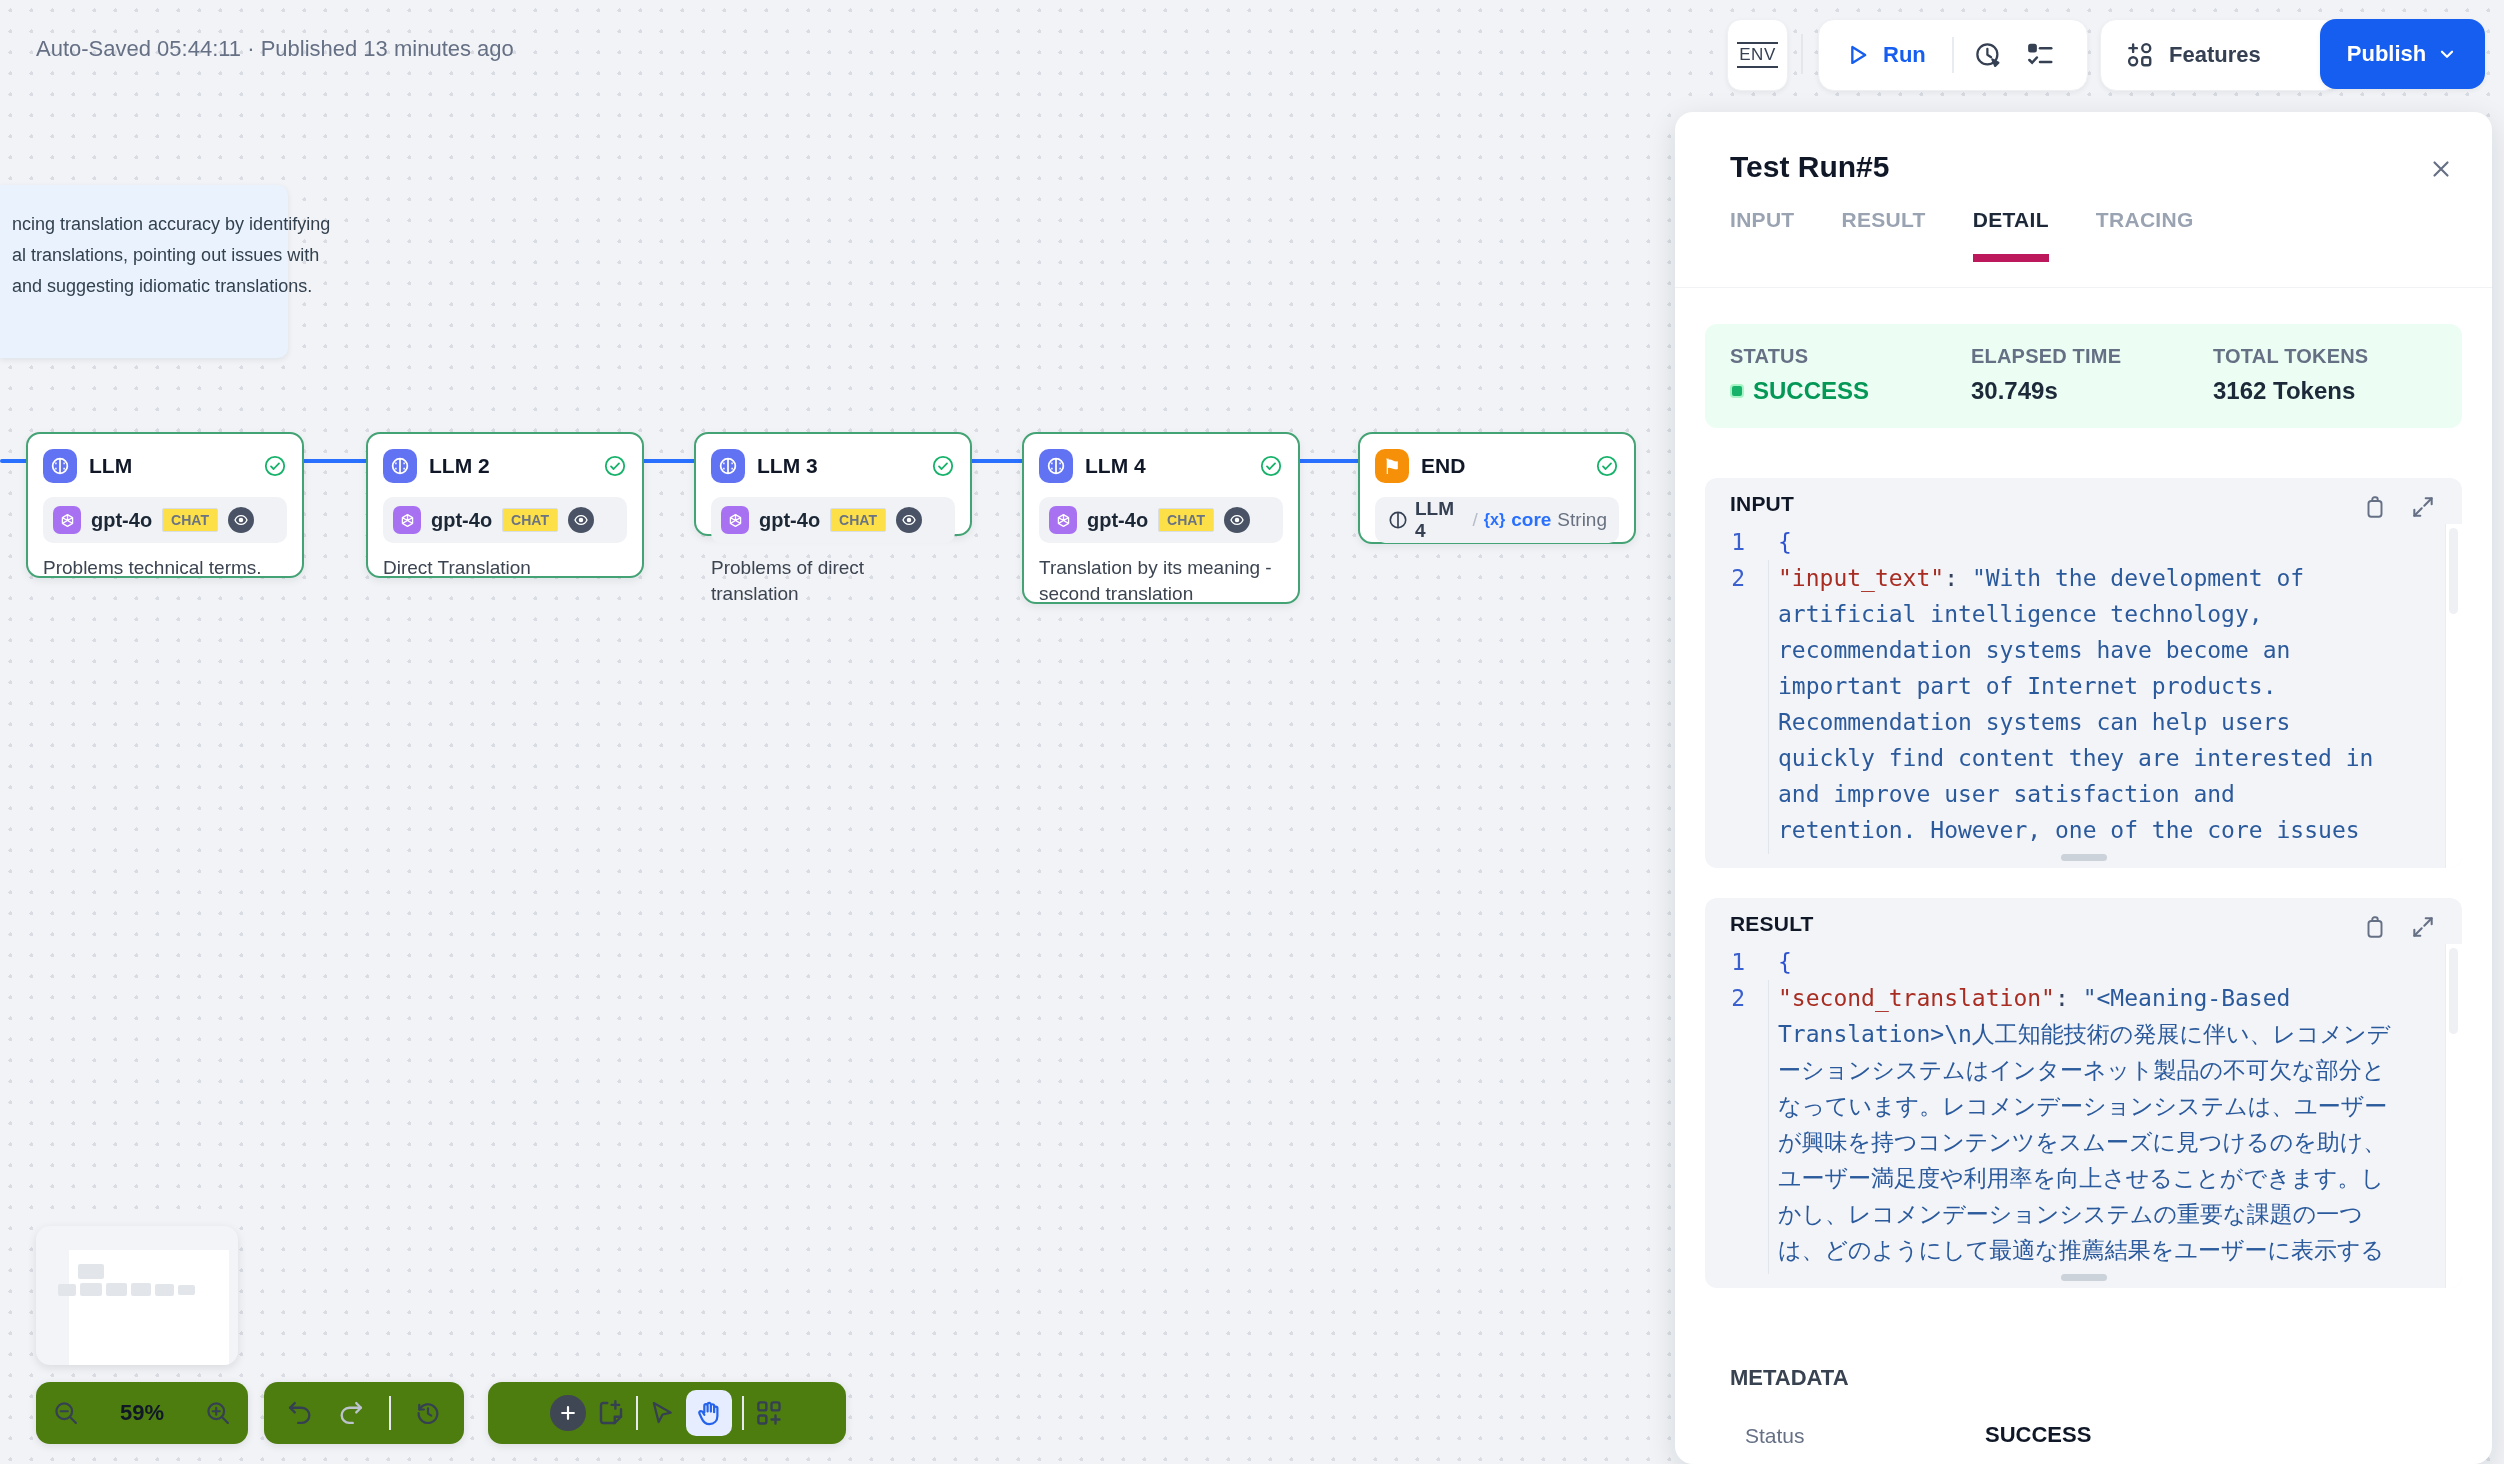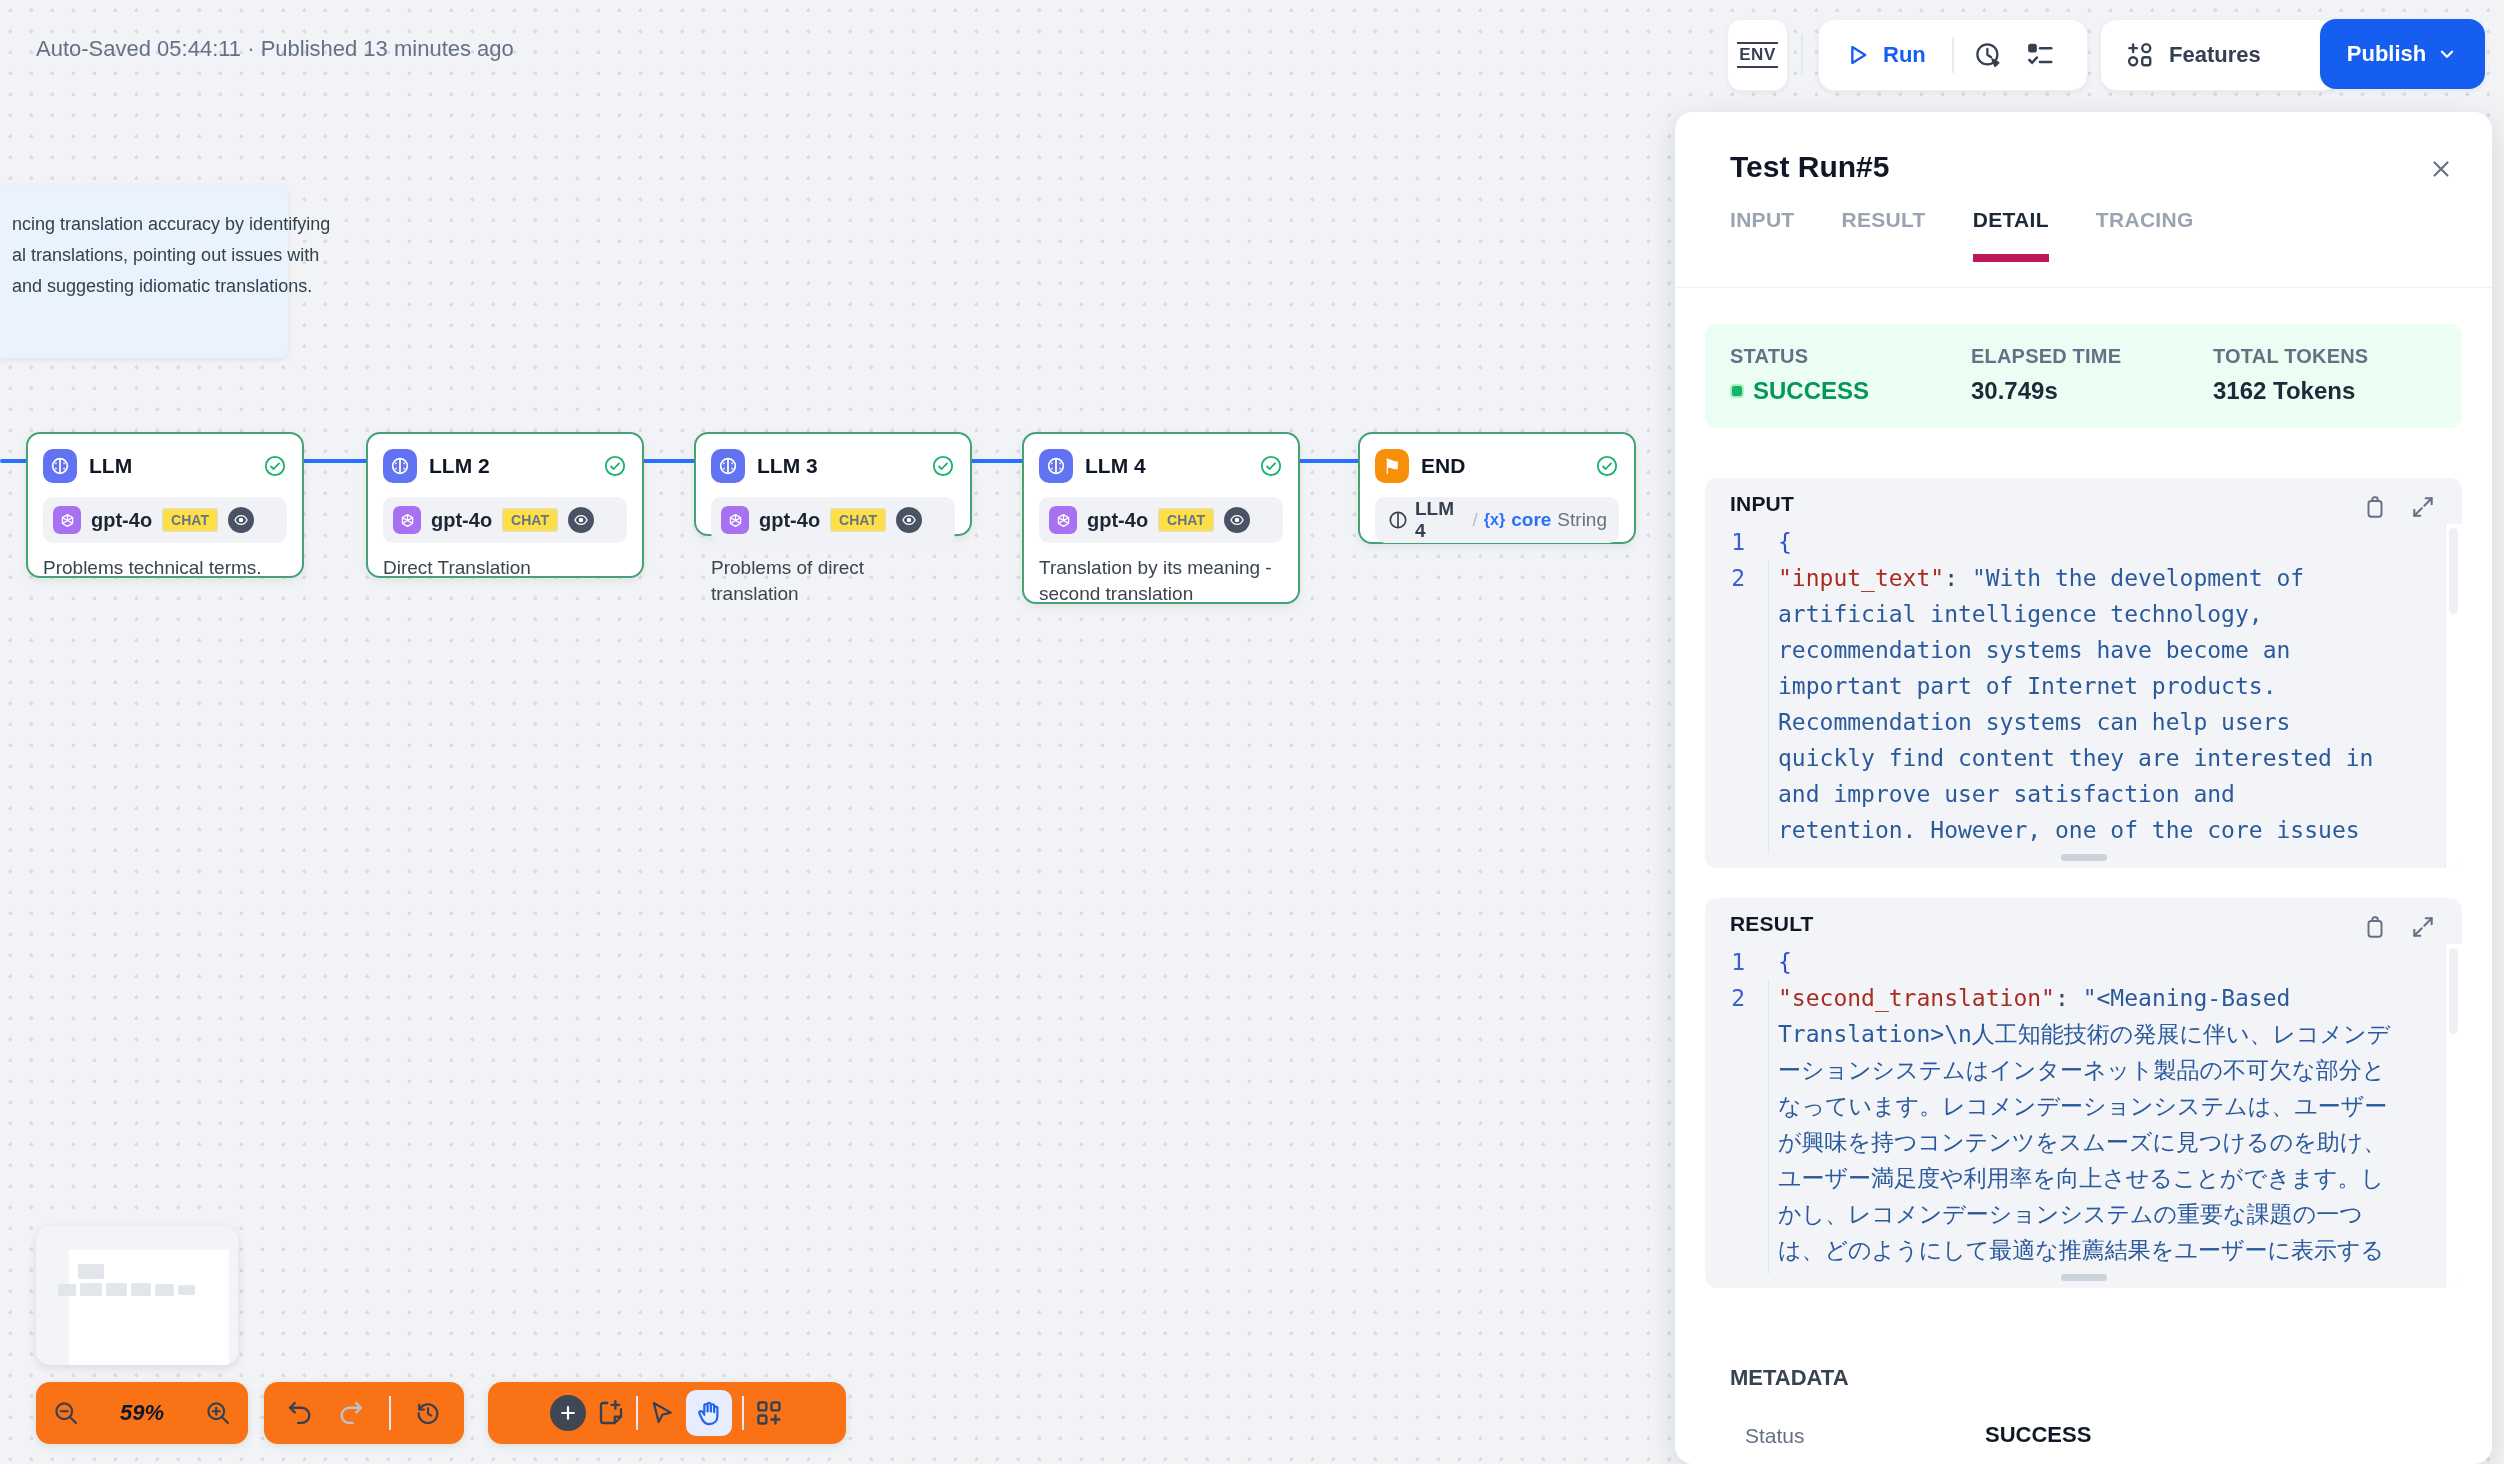--- a/index.html
+++ b/index.html
@@ -9,21 +9,21 @@
     background:#f1f3f6;
     background-image:radial-gradient(#d9dde3 2px, transparent 2px);
     background-size:21px 21px;
   }
   .abs{position:absolute;}
   
   .autosave{left:36px;top:36px;font-size:22px;color:#667085;}
   .tbtn{top:19px;height:70px;background:#fff;border:1px solid #eef0f3;border-radius:16px;
         box-shadow:0 2px 5px rgba(16,24,40,.06);display:flex;align-items:center;}
   .env-btn{left:1727px;width:59px;justify-content:center;border-radius:14px;cursor:pointer;}
-  .env-glyph{font-size:17px;font-weight:bold;color:#354052;border-top:2.5px solid #354052;border-bottom:2.5px solid #354052;padding:1px 2px;letter-spacing:.5px;}
+  .env-glyph{font-size:17px;font-weight:normal;color:#354052;border-top:2.5px solid #354052;border-bottom:2.5px solid #354052;padding:1px 2px;letter-spacing:.5px;}
   .tb-divider{left:1801px;top:34px;width:2px;height:40px;background:#e3e7ec;}
   .run-group{left:1818px;width:256px;padding:0 6px;}
   .run-btn{display:flex;align-items:center;gap:12px;padding:0 18px;height:54px;border-radius:12px;cursor:pointer;}
   .run-label{color:#155eef;font-size:22px;font-weight:bold;}
   .vdiv{width:2px;height:36px;background:#e8ebef;margin:0 8px;}
   .icon-btn{width:52px;height:52px;border-radius:10px;display:flex;align-items:center;justify-content:center;cursor:pointer;}
   .features-btn{left:2100px;width:190px;gap:14px;padding:0 24px;cursor:pointer;}
   .features-label{font-size:22px;font-weight:600;color:#354052;}
   .publish-btn{left:2320px;width:165px;background:#155eef;border:none;border-radius:16px;gap:10px;justify-content:center;cursor:pointer;}
   .publish-label{color:#fff;font-size:22px;font-weight:bold;}
@@ -52,22 +52,22 @@
   .end-slash{color:#b6bdc8;font-size:19px;}
   .end-vx{color:#2970ff;font-size:16px;font-weight:bold;}
   .end-var{color:#2970ff;font-size:19px;font-weight:bold;}
   .end-type{margin-left:auto;font-size:19px;color:#697180;}
   
   .minimap{left:36px;top:1226px;width:202px;height:139px;background:#f3f4f7;border-radius:14px;
            box-shadow:0 3px 10px rgba(16,24,40,.1);overflow:hidden;}
   .mm-view{position:absolute;left:33px;top:24px;width:160px;height:115px;background:#fff;}
   .mm-rect{position:absolute;background:#e2e5ea;border-radius:2px;}
   
-  .toolcard{top:1382px;height:62px;background:#f97316;border-radius:14px;box-shadow:0 2px 8px rgba(16,24,40,.1);
-            display:flex;align-items:center;padding:0 10px;box-sizing:border-box;font-style:italic;}
+  .toolcard{top:1382px;height:62px;background:#4d7c0f;border-radius:14px;box-shadow:0 2px 8px rgba(16,24,40,.1);
+            display:flex;align-items:center;padding:0 10px;box-sizing:border-box;}
   .zoomcard{left:36px;width:212px;justify-content:space-between;padding:0 16px;}
   .zoom-pct{font-size:22px;font-weight:600;color:#101828;}
   .histcard{left:264px;width:200px;justify-content:space-around;}
   .maincard{left:488px;width:358px;gap:10px;justify-content:center;}
   .tdiv{width:2px;height:34px;background:#e6e9ee;}
   .hand-active{width:46px;height:46px;background:#e5edff;border-radius:10px;display:flex;align-items:center;justify-content:center;cursor:pointer;}
   .add-circle{width:36px;height:36px;border-radius:50%;background:#3f4754;display:flex;align-items:center;justify-content:center;cursor:pointer;}
   .tool{display:flex;align-items:center;justify-content:center;cursor:pointer;}
   
   .panel{left:1675px;top:112px;width:817px;height:1352px;background:#fff;border-radius:18px;

